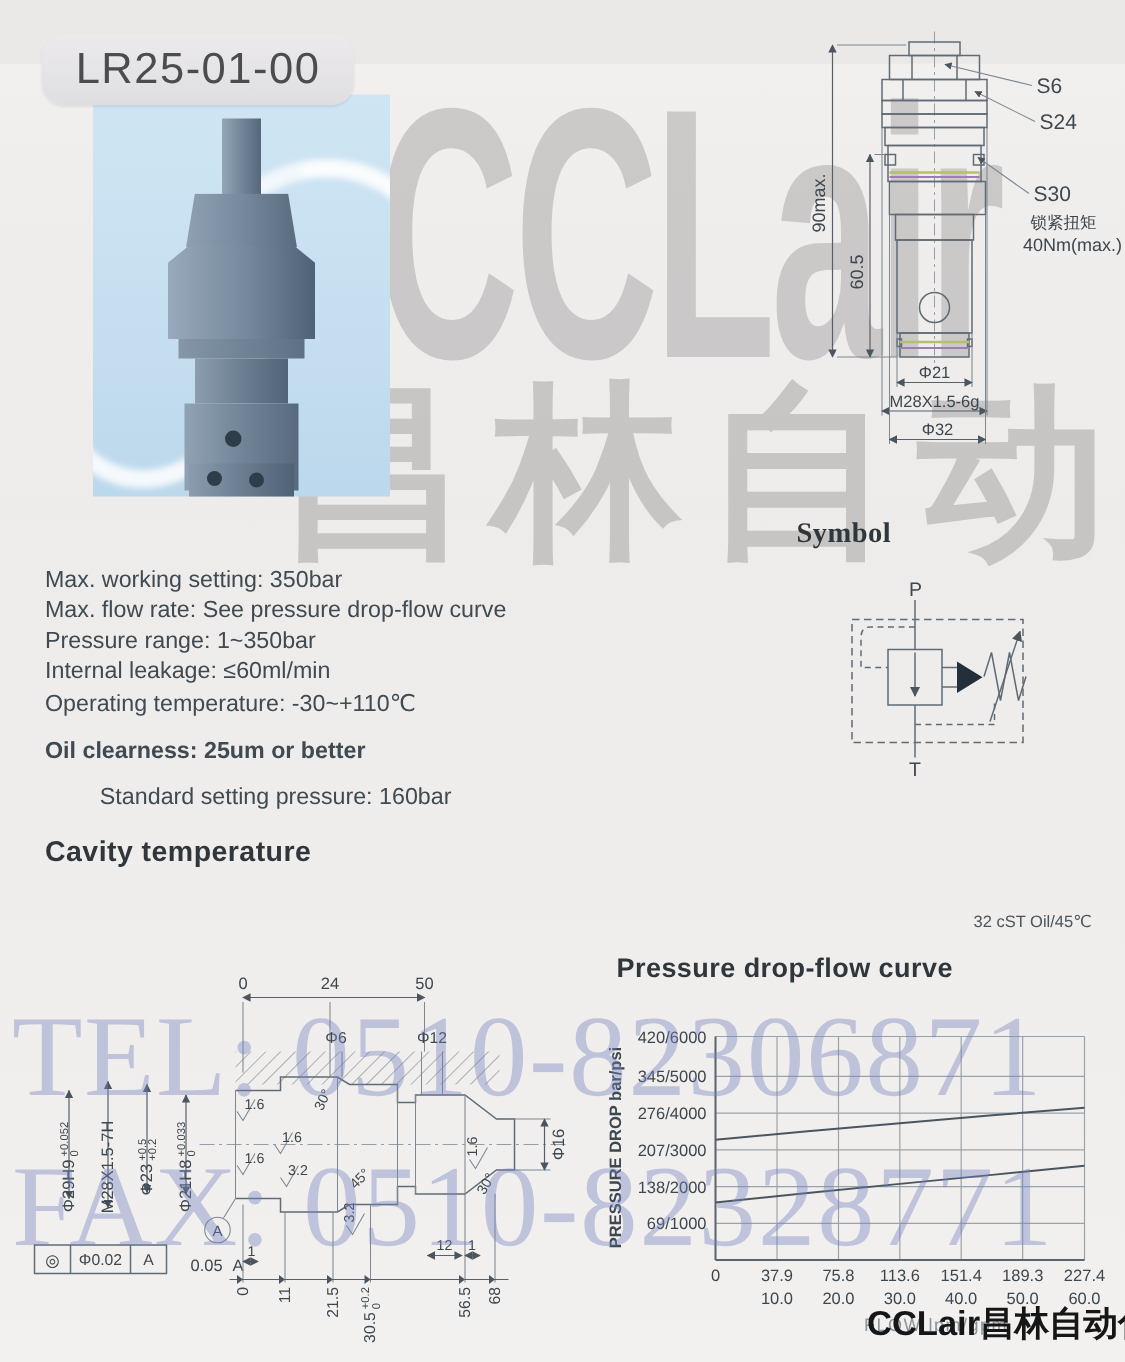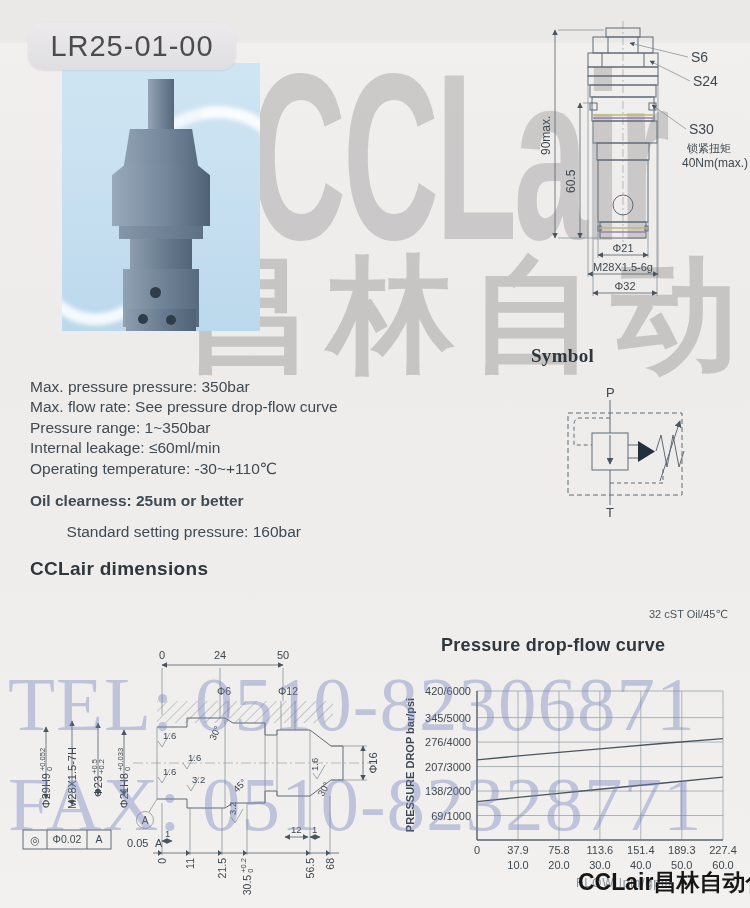--- a/index.html
+++ b/index.html
@@ -156,21 +156,21 @@
       <line class="dthin" x1="118" y1="70" x2="118" y2="262"></line>
     <line class="ddim" x1="48" y1="259" x2="118" y2="259" marker-start="url(#ar)" marker-end="url(#ar)"></line>
     <text x="83" y="256" font-size="11" text-anchor="middle">M28X1.5-6g</text>
     <line class="dthin" x1="53" y1="128" x2="53" y2="281"></line>
       <line class="dthin" x1="117" y1="128" x2="117" y2="281"></line>
     <line class="ddim" x1="53" y1="278" x2="117" y2="278" marker-start="url(#ar)" marker-end="url(#ar)"></line>
     <text x="85" y="275" font-size="11" text-anchor="middle">Φ32</text>
   </svg>
 
   <div class="spec" id="spec-lines">
-      <div class="spec-line">Max. pressure pressure: 350bar</div>
+      <div class="spec-line">Max. working setting: 350bar</div>
       <div class="spec-line">Max. flow rate: See pressure drop-flow curve</div>
       <div class="spec-line">Pressure range: 1~350bar</div>
       <div class="spec-line">Internal leakage: ≤60ml/min</div>
       <div class="spec-line">Operating temperature: -30~+110℃</div>
       <div class="spec-line">Oil clearness: 25um or better</div>
       <div class="spec-line">Standard setting pressure: 160bar</div>
     </div>
 
   <div class="h2" style="left:531px;top:345px;font-family:Liberation Serif, serif;">Symbol</div>
   <svg style="left:530px;top:385px;z-index:4;" width="180" height="135" viewBox="0 0 180 135">
@@ -183,21 +183,21 @@
     <line class="dln" x1="98" y1="60" x2="108" y2="60"></line>
     <line class="dln" x1="98" y1="73" x2="108" y2="73"></line>
     <polygon points="108,56 108,77 125,66.5" fill="#23303c"></polygon>
     <polyline class="dln" points="126,66 131,50 137,82 143,50 149,82 154,66"></polyline>
     <line class="dln" x1="130" y1="96" x2="150" y2="36" marker-end="url(#ar)"></line>
     <line class="dln" x1="80" y1="85" x2="80" y2="120"></line>
     <path class="dln" d="M80 98 L133 98 L133 82" stroke-dasharray="4 3"></path>
     <text x="76" y="132" font-size="13">T</text>
   </svg>
 
-  <div class="h2" style="left:30px;top:558px;">CCLair dimensions</div>
+  <div class="h2" style="left:30px;top:558px;">Cavity temperature</div>
   <svg id="cavity-svg" style="left:15px;top:645px;z-index:4;" width="385" height="255" viewBox="0 0 385 255">
 
     <rect x="142" y="56" width="176" height="22" fill="url(#hatch)" stroke="none"></rect>
 
     <line x1="118" y1="118" x2="362" y2="118" stroke="#8b959f" stroke-width="0.6" stroke-dasharray="10 3 2 3"></line>
 
     <polyline class="dln" points="142,82 172,82 172,73 210,73 218,78 250,78 250,90 262,90 262,85 295,85 316,101 328,101 328,135 316,135 295,151 262,151 262,146 250,146 250,158 218,158 210,163 172,163 172,154 142,154"></polyline>
     <line class="dthin" x1="142" y1="82" x2="142" y2="154"></line>
     <line class="dthin" x1="210" y1="73" x2="210" y2="163"></line>
     <line class="dthin" x1="250" y1="78" x2="250" y2="158"></line>
@@ -309,21 +309,21 @@
         <span class="tolstack">
           <i style="font-style: normal;">+0.033</i>
           <i style="font-style: normal;">0</i>
         </span>
       </div>
       <div class="rlab" style="left: 313px; top: 753px; width: 120px; height: 20px;">
         <span>Φ16</span>
       </div>
     </div>
 
-  <div class="h2" style="left:441px;top:635px;font-size:18px;">Pressure drop-flow curve</div>
+  <div class="h2" style="left:411px;top:635px;font-size:18px;">Pressure drop-flow curve</div>
   <div class="chart-sub">32 cST Oil/45℃</div>
   <svg id="chart-svg" style="left:400px;top:632px;z-index:4;" width="350" height="270" viewBox="0 0 350 270">
     <text x="14" y="133" font-size="11" font-weight="bold" fill="#46525c" transform="rotate(-90 14 133)" text-anchor="middle">PRESSURE DROP bar/psi</text>
     <g id="chart-grid">
         <line x1="77" y1="59" x2="323" y2="59" stroke="#99a3ab" stroke-width="0.8"></line>
         <line x1="77" y1="85.60714285714286" x2="323" y2="85.60714285714286" stroke="#99a3ab" stroke-width="0.8"></line>
         <line x1="77" y1="110.08571428571429" x2="323" y2="110.08571428571429" stroke="#99a3ab" stroke-width="0.8"></line>
         <line x1="77" y1="134.56428571428572" x2="323" y2="134.56428571428572" stroke="#99a3ab" stroke-width="0.8"></line>
         <line x1="77" y1="159.04285714285714" x2="323" y2="159.04285714285714" stroke="#99a3ab" stroke-width="0.8"></line>
         <line x1="77" y1="183.52142857142857" x2="323" y2="183.52142857142857" stroke="#99a3ab" stroke-width="0.8"></line>

